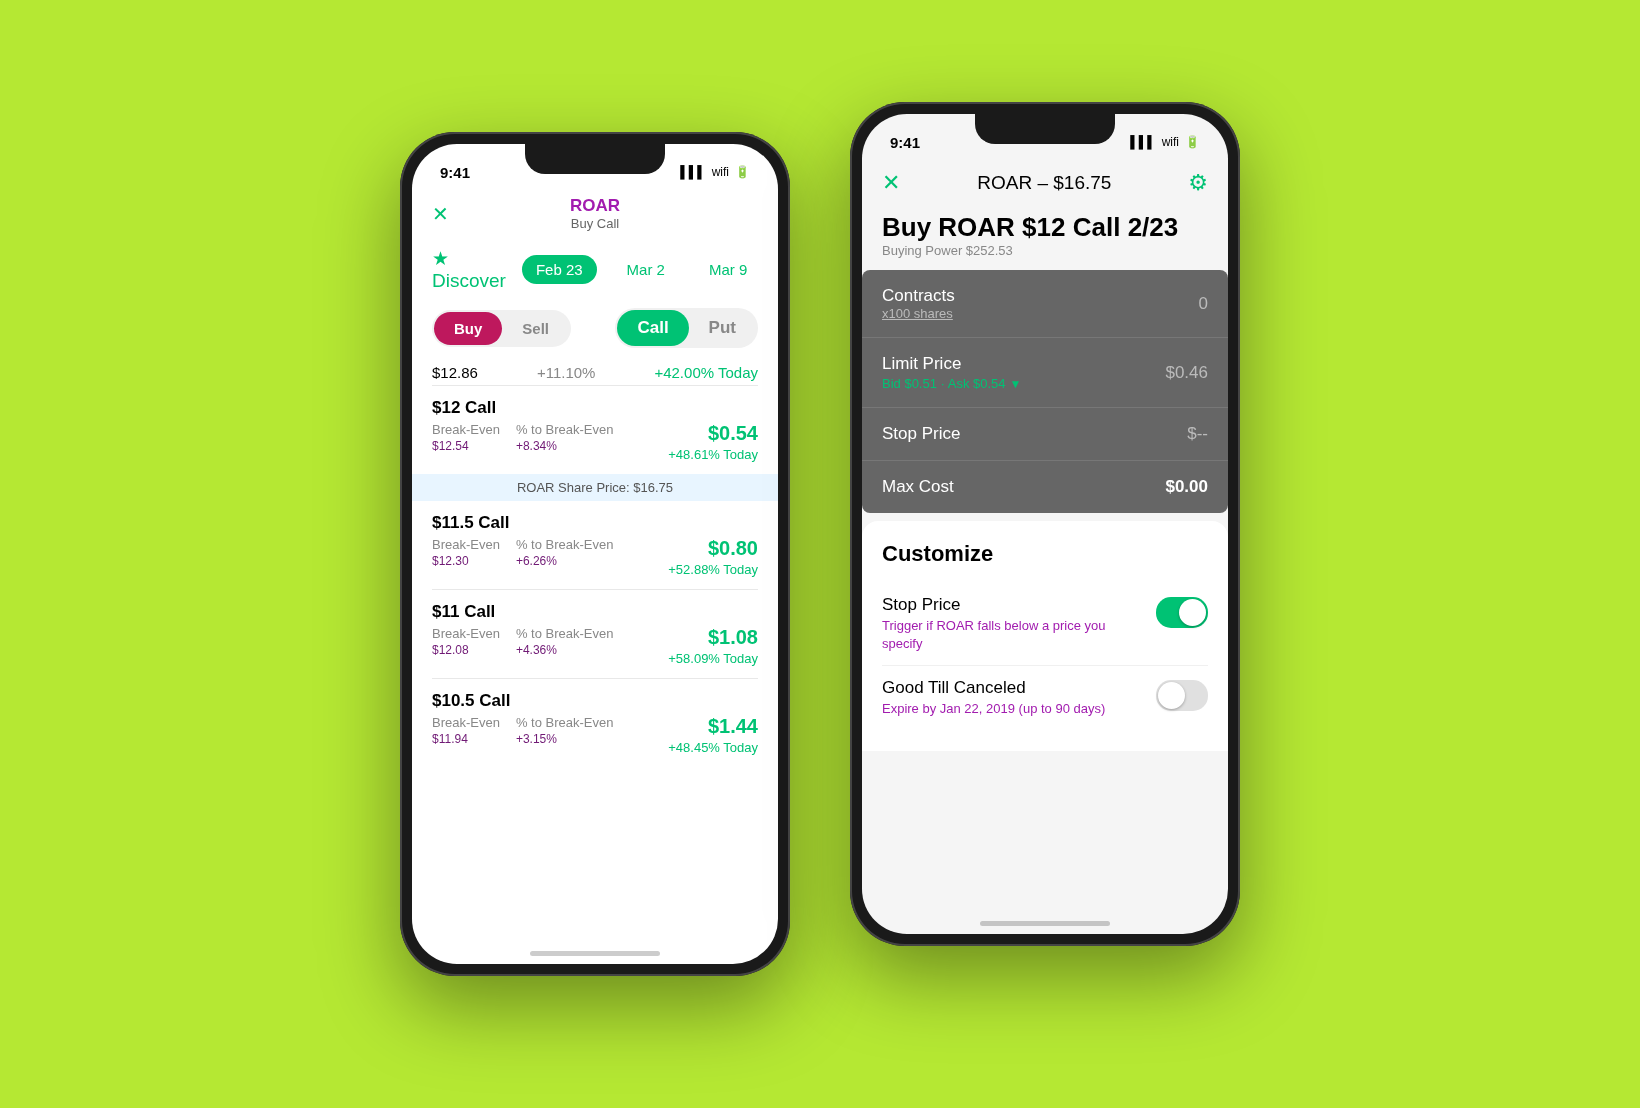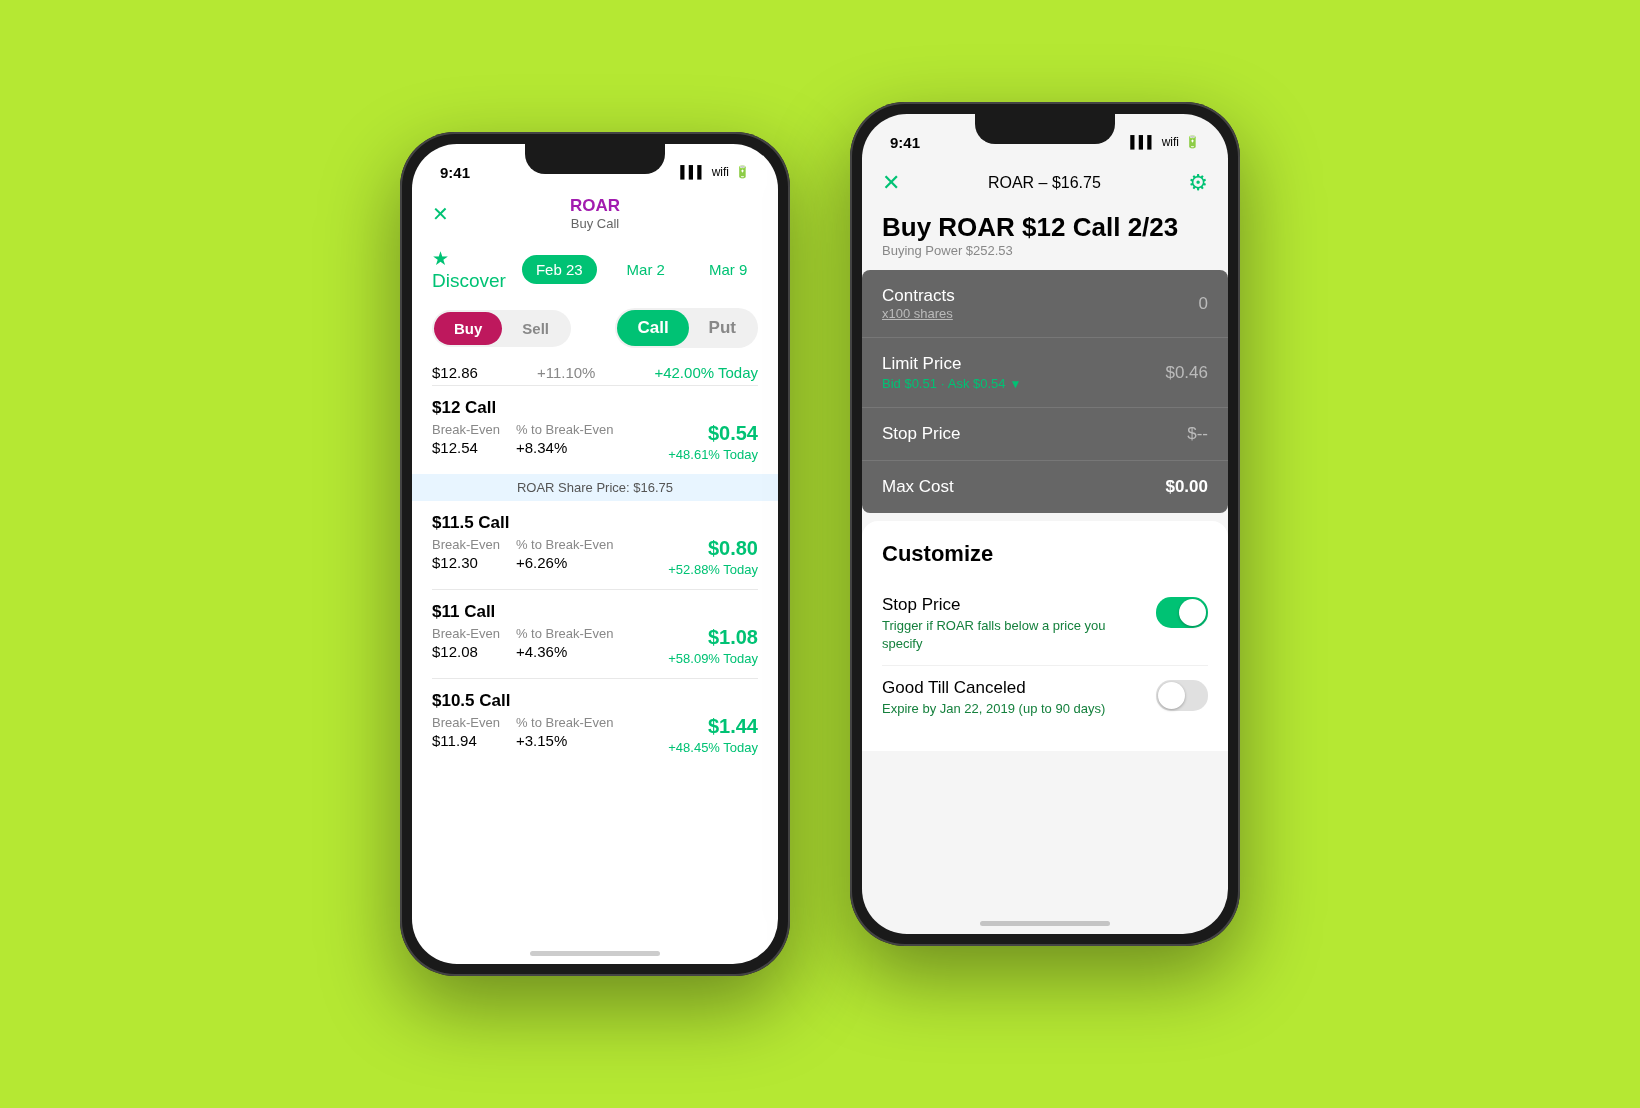--- a/index.html
+++ b/index.html
@@ -229,22 +229,22 @@
     }
     .option-left {
       display: flex;
       gap: 16px;
     }
     .option-label {
       font-size: 13px;
       color: #888;
     }
     .option-value {
-      font-size: 15px;
-      color: #000000;
+      font-size: 12px;
+      color: #701a75;
     }
     .option-price {
       font-size: 20px;
       font-weight: 600;
       color: #00c274;
       text-align: right;
     }
     .option-today {
       font-size: 13px;
       color: #00c274;
@@ -278,21 +278,21 @@
       padding: 12px 20px 8px;
       display: flex;
       align-items: center;
       justify-content: space-between;
     }
     .order-header-close {
       color: #00c274;
       font-size: 22px;
     }
     .order-header-title {
-      font-size: 16px;
+      font-size: 19px;
       font-weight: 500;
       color: #000;
     }
     .order-header-gear {
       color: #00c274;
       font-size: 22px;
     }
 
     .order-title-section {
       padding: 8px 20px 4px;
@@ -387,21 +387,21 @@
     }
     .customize-item-text {}
     .customize-item-label {
       font-size: 17px;
       font-weight: 500;
       color: #000;
       margin-bottom: 2px;
     }
     .customize-item-sub {
       font-size: 13px;
-      color: #15803d;
+      color: #a21caf;
       line-height: 1.4;
       max-width: 260px;
     }
 
     
     .toggle-switch {
       width: 52px;
       height: 31px;
       border-radius: 15px;
       position: relative;

